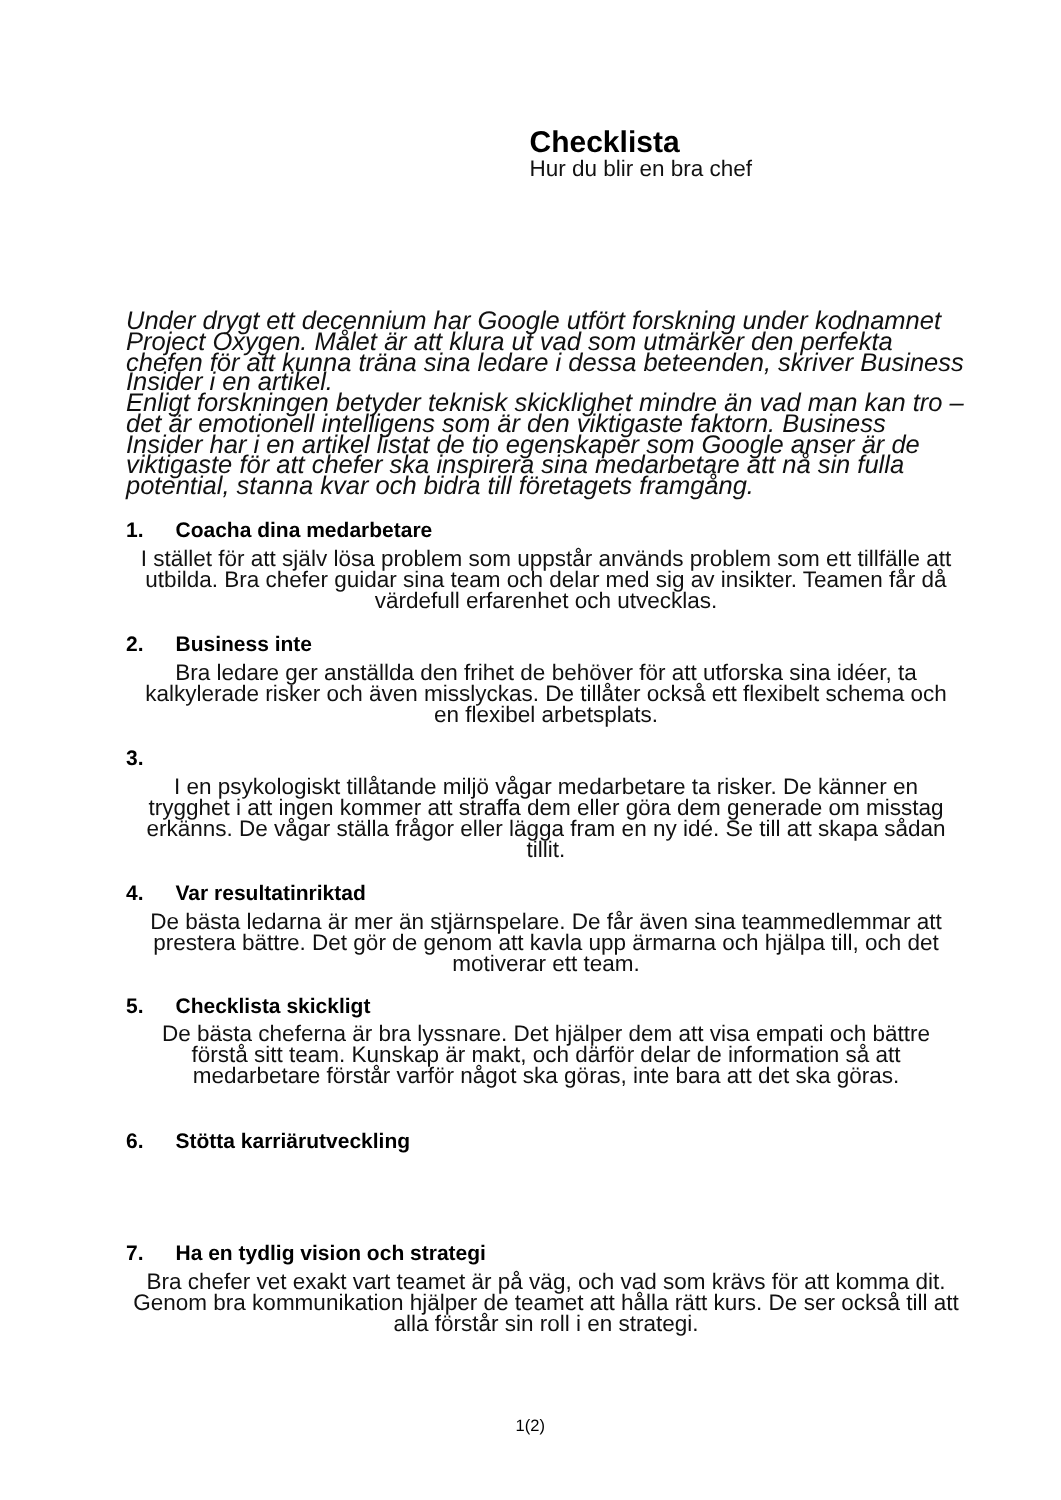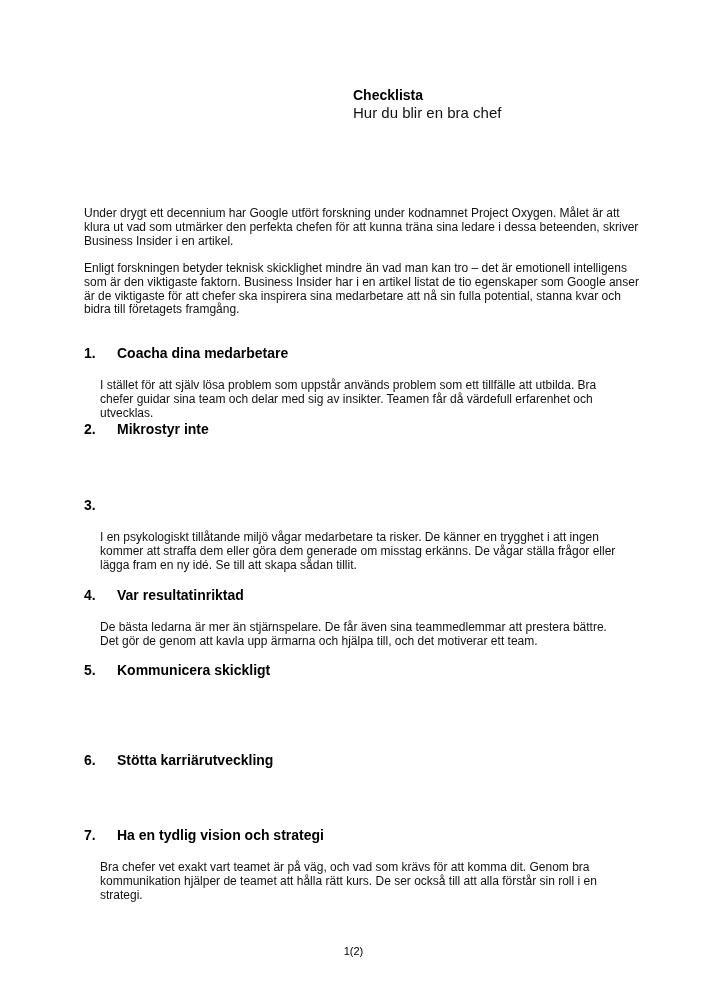--- a/index.html
+++ b/index.html
@@ -1,27 +1,27 @@
 <!DOCTYPE html>
 <html><head>
 <meta charset="utf-8">
 <style>
   html, body { margin: 0; padding: 0; background: #ffffff; }
   body { width: 707px; height: 1000px; position: relative; overflow: hidden;
          font-family: "Liberation Sans", sans-serif; color: #000; }
   .title-block { position: absolute; left: 353px; top: 86px; }
-  .doc-title { font-size: 14px; font-weight: bold; line-height: 19px; }
+  .doc-title { font-size: 20px; font-weight: bold; line-height: 19px; }
   .doc-subtitle { font-size: 15px; line-height: 16px; color: #111; }
-  .intro { position: absolute; left: 84px; width: 560px; font-size: 12px; line-height: 13.8px;
-           color: #111; }
+  .intro { position: absolute; left: 84px; width: 560px; font-size: 17px; line-height: 13.8px;
+           font-style: italic; color: #111; }
   .intro p { margin: 0; }
   .section { position: absolute; left: 84px; width: 560px; }
   .sec-head { font-size: 14px; font-weight: bold; line-height: 17px; margin: 0 0 4px 0; display: flex; }
   .sec-num { width: 33px; display: inline-block; }
-  .sec-body { font-size: 12px; line-height: 14px; margin: 16px; color: #111; }
+  .sec-body { font-size: 15px; line-height: 14px; margin: 4px; color: #111; text-align: center; }
   .page-num { position: absolute; left: 0; width: 707px; top: 945px; text-align: center; font-size: 11px; }
 </style>
 </head>
 <body>
 
 <div class="title-block">
   <div class="doc-title">Checklista</div>
   <div class="doc-subtitle">Hur du blir en bra chef</div>
 </div>
 
@@ -36,44 +36,46 @@
   <div class="sec-head">
     <span class="sec-num">1.</span>
     <span>Coacha dina medarbetare</span>
   </div>
   <p class="sec-body">I stället för att själv lösa problem som uppstår används problem som ett tillfälle att utbilda. Bra chefer guidar sina team och delar med sig av insikter. Teamen får då värdefull erfarenhet och utvecklas.</p>
 </div>
 
 <div class="section" style="top:421px;">
   <div class="sec-head">
     <span class="sec-num">2.</span>
-    <span>Mikrostyr inte</span>
+    <span>Business inte</span>
   </div>
+  <p class="sec-body">Bra ledare ger anställda den frihet de behöver för att utforska sina idéer, ta kalkylerade risker och även misslyckas. De tillåter också ett flexibelt schema och en flexibel arbetsplats.</p>
 </div>
 
 <div class="section" style="top:497px;">
   <div class="sec-head">
     <span class="sec-num">3.</span>
   </div>
   <p class="sec-body">I en psykologiskt tillåtande miljö vågar medarbetare ta risker. De känner en trygghet i att ingen kommer att straffa dem eller göra dem generade om misstag erkänns. De vågar ställa frågor eller lägga fram en ny idé. Se till att skapa sådan tillit.</p>
 </div>
 
 <div class="section" style="top:587px;">
   <div class="sec-head">
     <span class="sec-num">4.</span>
     <span>Var resultatinriktad</span>
   </div>
   <p class="sec-body">De bästa ledarna är mer än stjärnspelare. De får även sina teammedlemmar att prestera bättre. Det gör de genom att kavla upp ärmarna och hjälpa till, och det motiverar ett team.</p>
 </div>
 
 <div class="section" style="top:662px;">
   <div class="sec-head">
     <span class="sec-num">5.</span>
-    <span>Kommunicera skickligt</span>
+    <span>Checklista skickligt</span>
   </div>
+  <p class="sec-body">De bästa cheferna är bra lyssnare. Det hjälper dem att visa empati och bättre förstå sitt team. Kunskap är makt, och därför delar de information så att medarbetare förstår varför något ska göras, inte bara att det ska göras.</p>
 </div>
 
 <div class="section" style="top:752px;">
   <div class="sec-head">
     <span class="sec-num">6.</span>
     <span>Stötta karriärutveckling</span>
   </div>
 </div>
 
 <div class="section" style="top:827px;">

